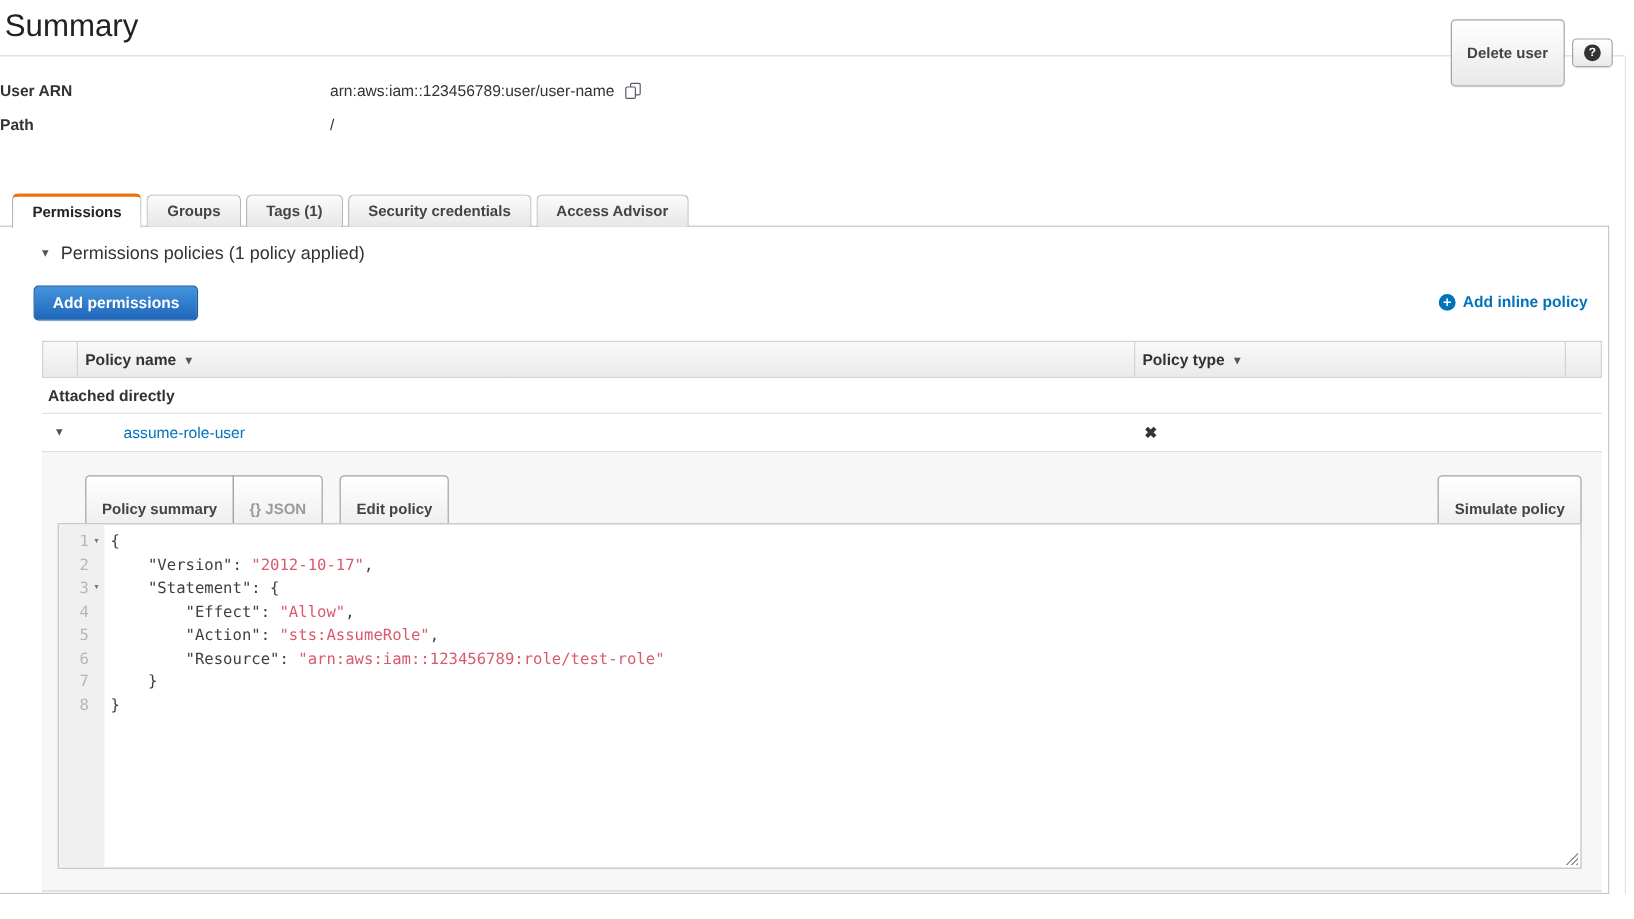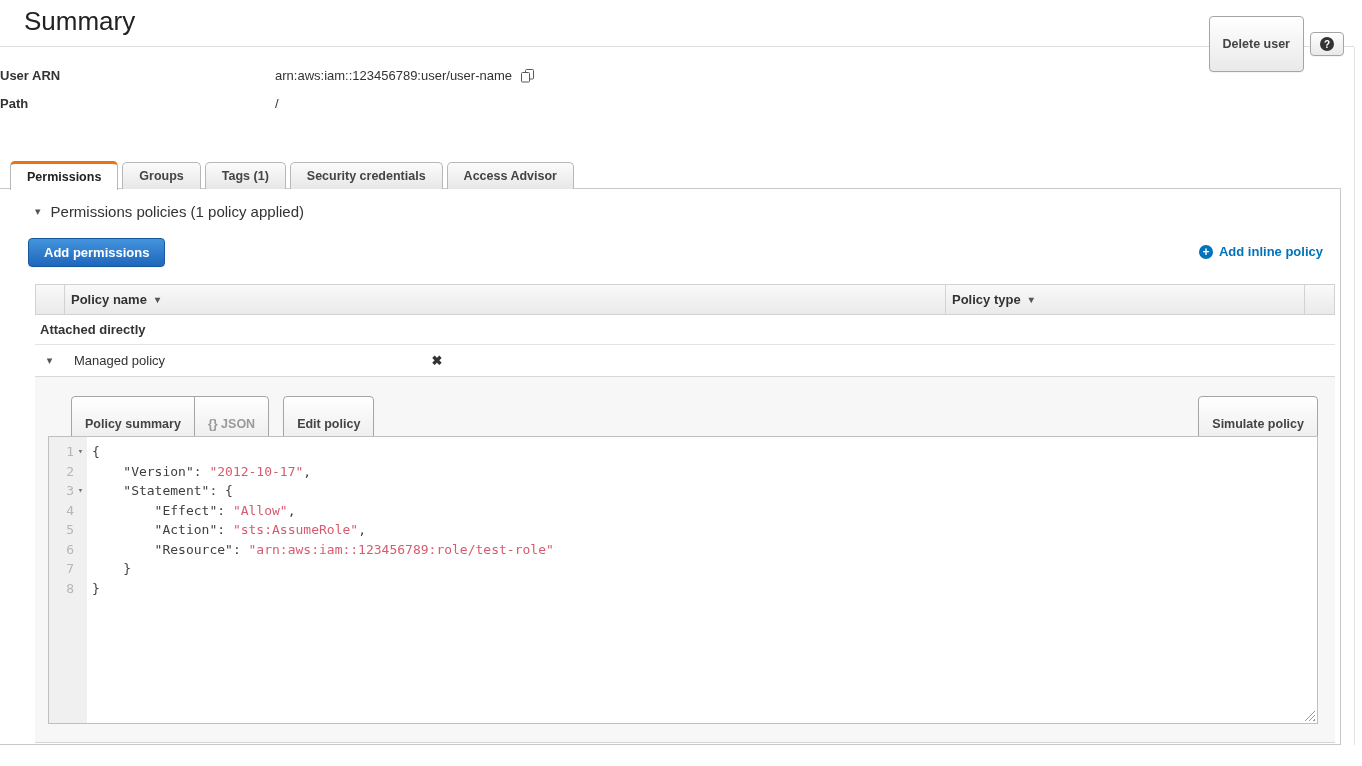--- a/index.html
+++ b/index.html
@@ -3,21 +3,21 @@
 <meta charset="utf-8">
 <style>
   * { margin:0; padding:0; box-sizing:border-box; }
   html,body { width:1362px; height:766px; background:#fff; overflow:hidden;
               font-family:"Liberation Sans", sans-serif; color:#333; }
   body { position:relative; font-size:13px; }
 
   
   .page-header { position:absolute; left:0; top:0; width:1354px; height:47px;
                  border-bottom:1px solid #ddd; }
-  .page-title { position:absolute; left:24px; top:6px; font-size:26px; font-weight:400; color:#222; }
+  .page-title { position:absolute; left:4px; top:6px; font-size:26px; font-weight:400; color:#222; }
   .header-actions { position:absolute; right:10px; top:16px; display:flex; gap:6px; align-items:center; }
 
   .btn { display:inline-flex; align-items:center; justify-content:center;
          background:linear-gradient(#ffffff,#e9e9e9); border:1px solid #a5a5a5;
          border-radius:4px; font-size:12.5px; font-weight:bold; color:#444;
          padding:20px 13px; cursor:pointer; box-shadow:0 1px 1px rgba(0,0,0,.05); white-space:nowrap; }
   .btn-help { padding:4px 9px; }
   .help-circle { display:inline-flex; align-items:center; justify-content:center;
                  width:14px; height:14px; border-radius:50%; background:#333;
                  color:#fff; font-size:10px; font-weight:bold; }
@@ -173,21 +173,23 @@
       </div>
       <div class="th col-actions"></div>
     </div>
 
     <div class="t-group-row">Attached directly</div>
 
     <div class="t-row">
       <div class="cell cell-expand">
         <span class="tri">▾</span>
       </div>
-      <div class="cell cell-type">Managed policy</div>
+      <div class="cell cell-name">
+        <a class="policy-link">assume-role-user</a>
+      </div>
       <div class="cell cell-actions">
         <span class="remove-x">✖</span>
       </div>
     </div>
 
     <div class="expanded">
       <div class="views-bar">
         <div class="btn-group">
           <button class="btn">Policy summary</button>
           <button class="btn btn-json">{} JSON</button>

